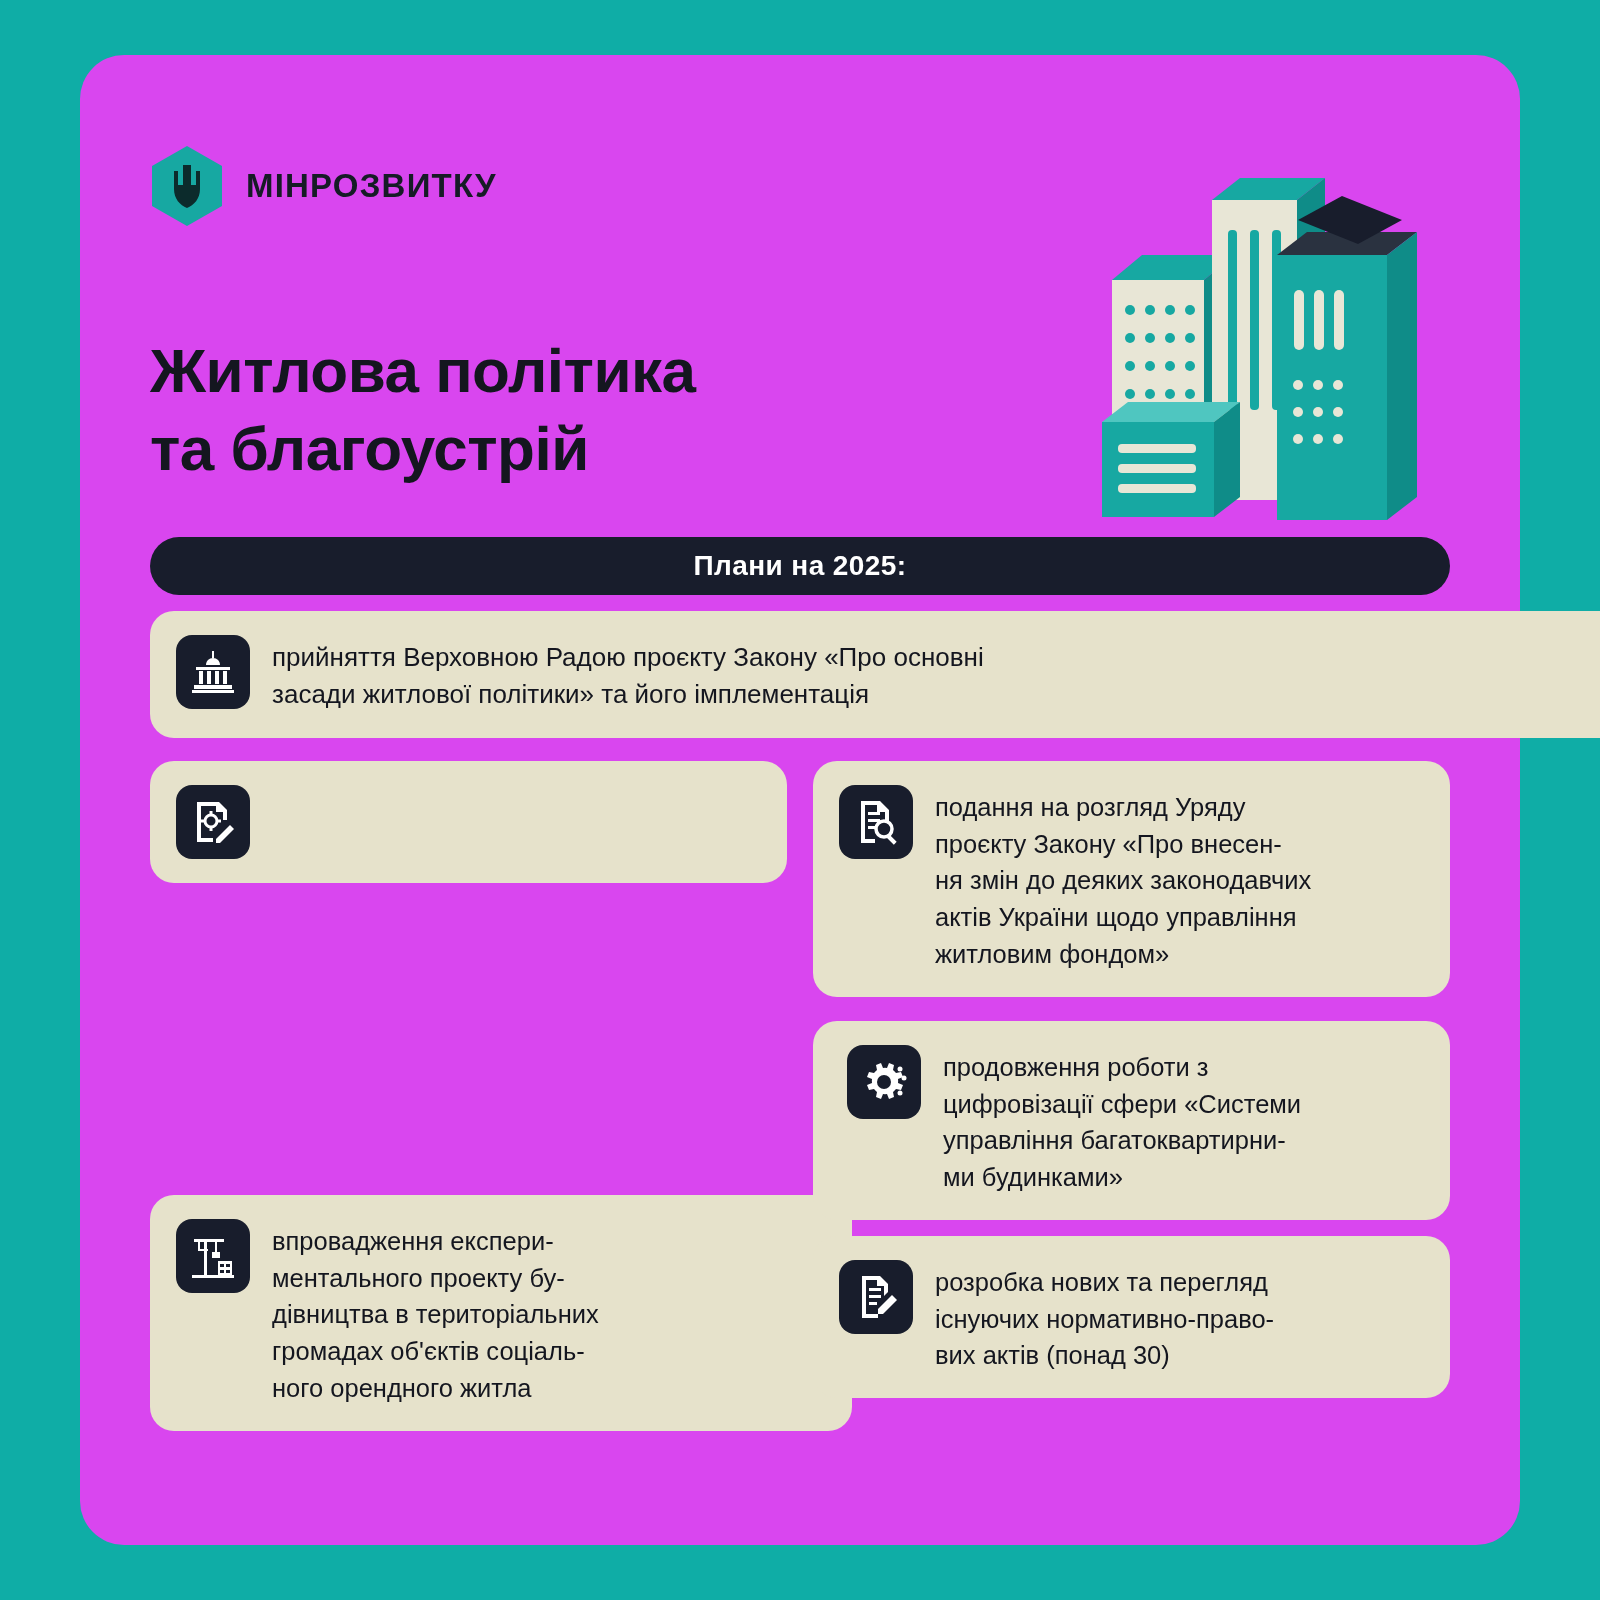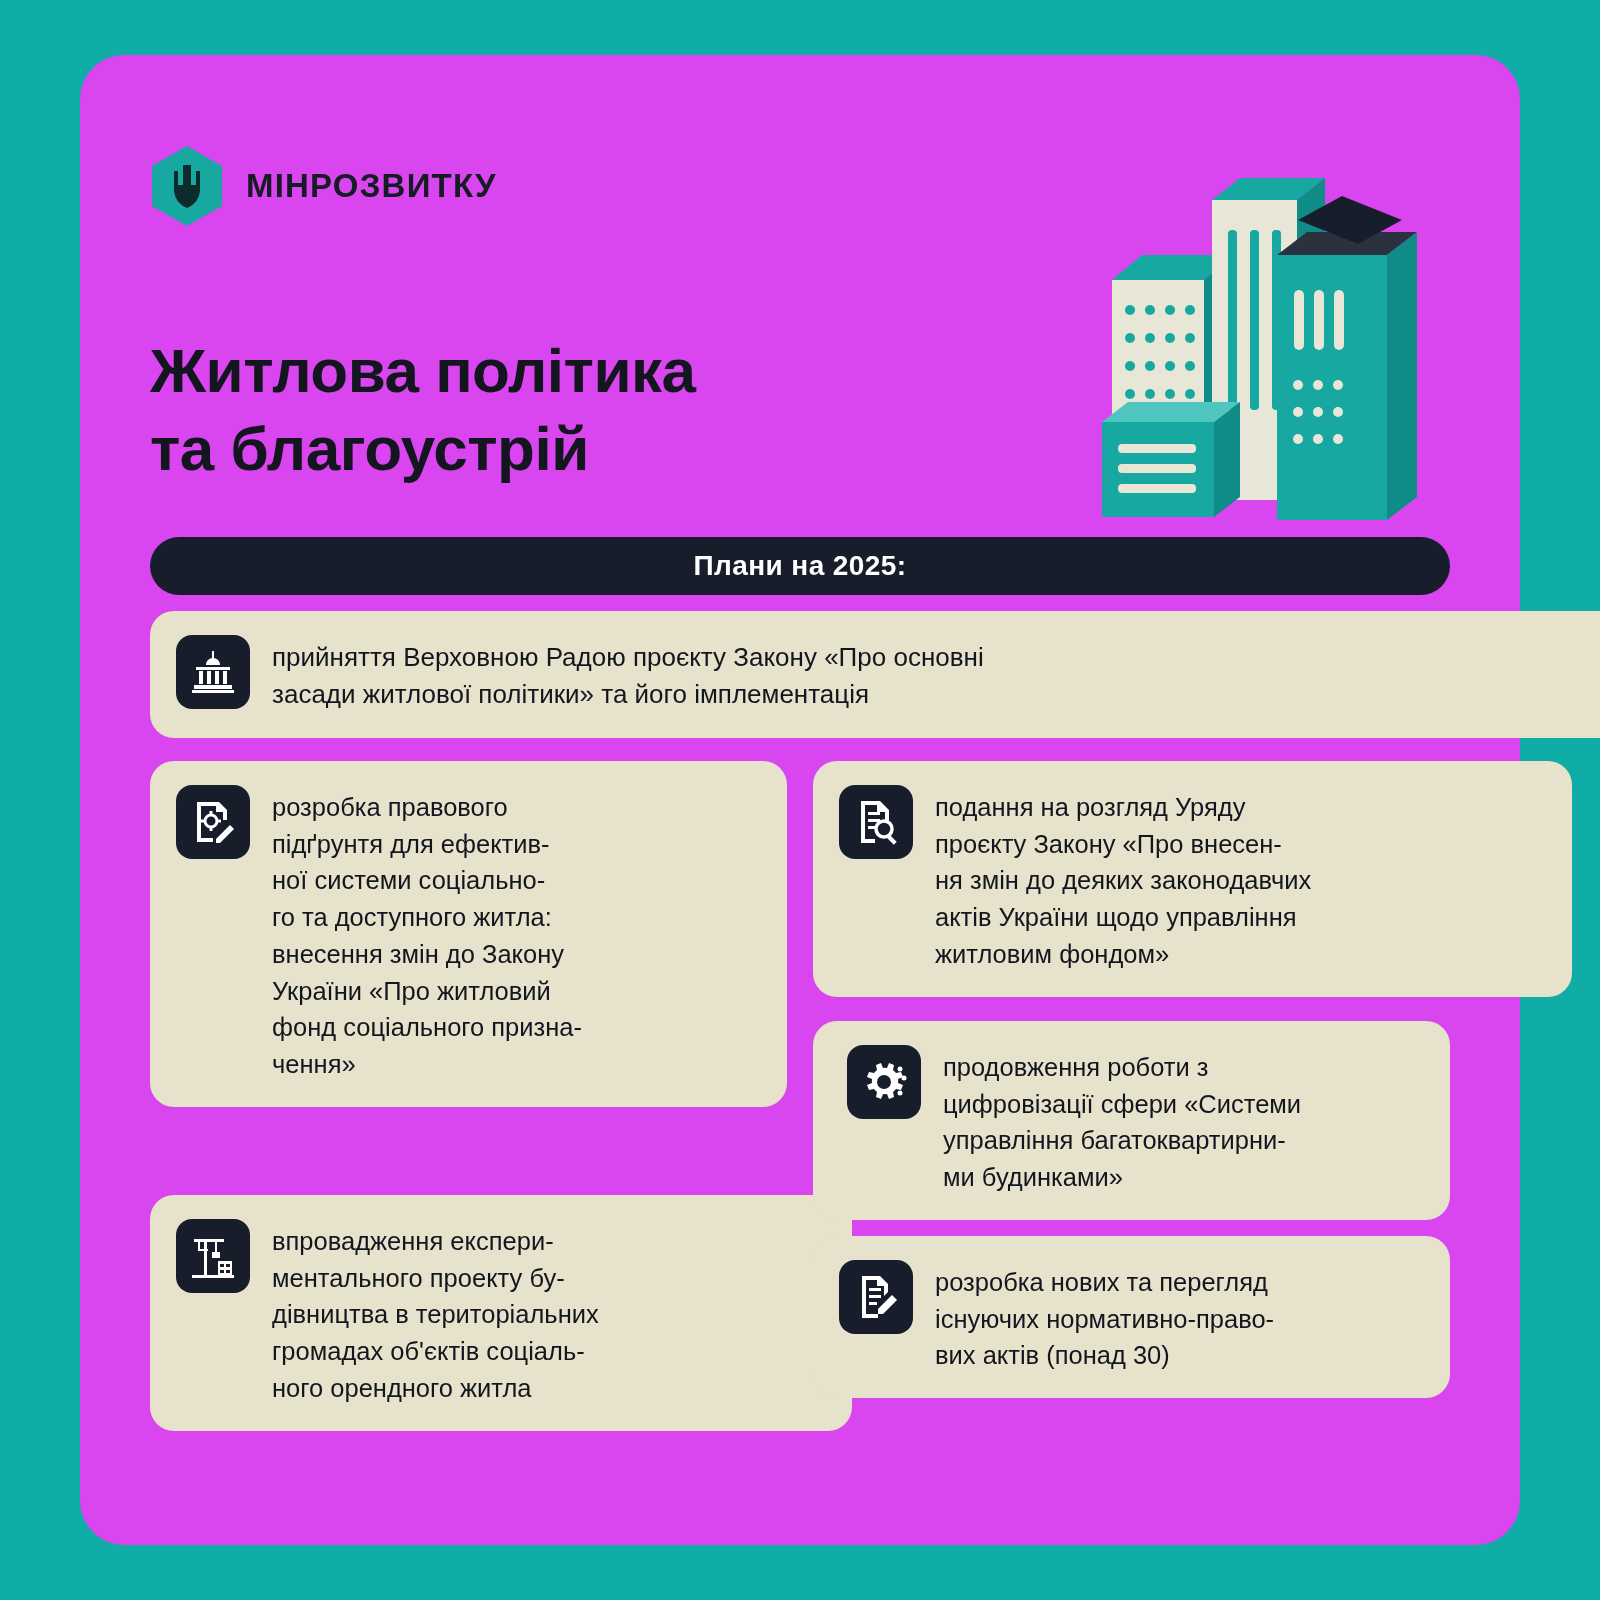--- a/index.html
+++ b/index.html
@@ -119,21 +119,21 @@
     line-height: 1.44;
     color: #14161f;
     white-space: pre-line;
     padding-top: 4px;
   }
 
   
   #tile-0 { left: 0;    top: 0;    width: 1572px; }
   #tile-1 { left: 0;    top: 150px; width: 637px; }
   #tile-2 { left: 0;    top: 584px; width: 702px; }
-  #tile-3 { left: 663px; top: 150px; width: 759px; }
+  #tile-3 { left: 663px; top: 150px; width: 637px; }
   #tile-4 { left: 663px; top: 410px; width: 637px; padding-left: 34px; }
   #tile-5 { left: 663px; top: 625px; width: 637px; }
 
   #tile-0 .tile-text { font-size: 26px; }
 </style>
 </head>
 <body>
 
 <div class="card">
 
@@ -249,28 +249,20 @@
         <svg width="46" height="46" viewBox="0 0 46 46" fill="#ffffff">
           <path d="M7 3h22l8 8v10h-4V13h-7V7H11v32h12v4H7z"></path>
           <circle cx="21" cy="22" r="6" fill="none" stroke="#fff" stroke-width="3"></circle>
           <rect x="19.5" y="12" width="3" height="5"></rect>
           <rect x="19.5" y="27" width="3" height="5"></rect>
           <rect x="11" y="20.5" width="5" height="3"></rect>
           <rect x="26" y="20.5" width="5" height="3"></rect>
           <path d="M40 26l4 4-14 14h-4v-4z"></path>
         </svg>
       </div>
-      <div class="tile-text">розробка правового
-підґрунтя для ефектив-
-ної системи соціально-
-го та доступного житла:
-внесення змін до Закону
-України «Про житловий
-фонд соціального призна-
-чення»</div>
     </div>
 
     <div class="tile" id="tile-2">
       <div class="icon-box">
         <svg width="46" height="46" viewBox="0 0 46 46" fill="#ffffff">
           <rect x="4" y="6" width="30" height="3"></rect>
           <rect x="14" y="9" width="3" height="33"></rect>
           <rect x="8" y="9" width="2" height="9"></rect>
           <rect x="8" y="16" width="10" height="2"></rect>
           <rect x="25" y="9" width="2" height="10"></rect>

